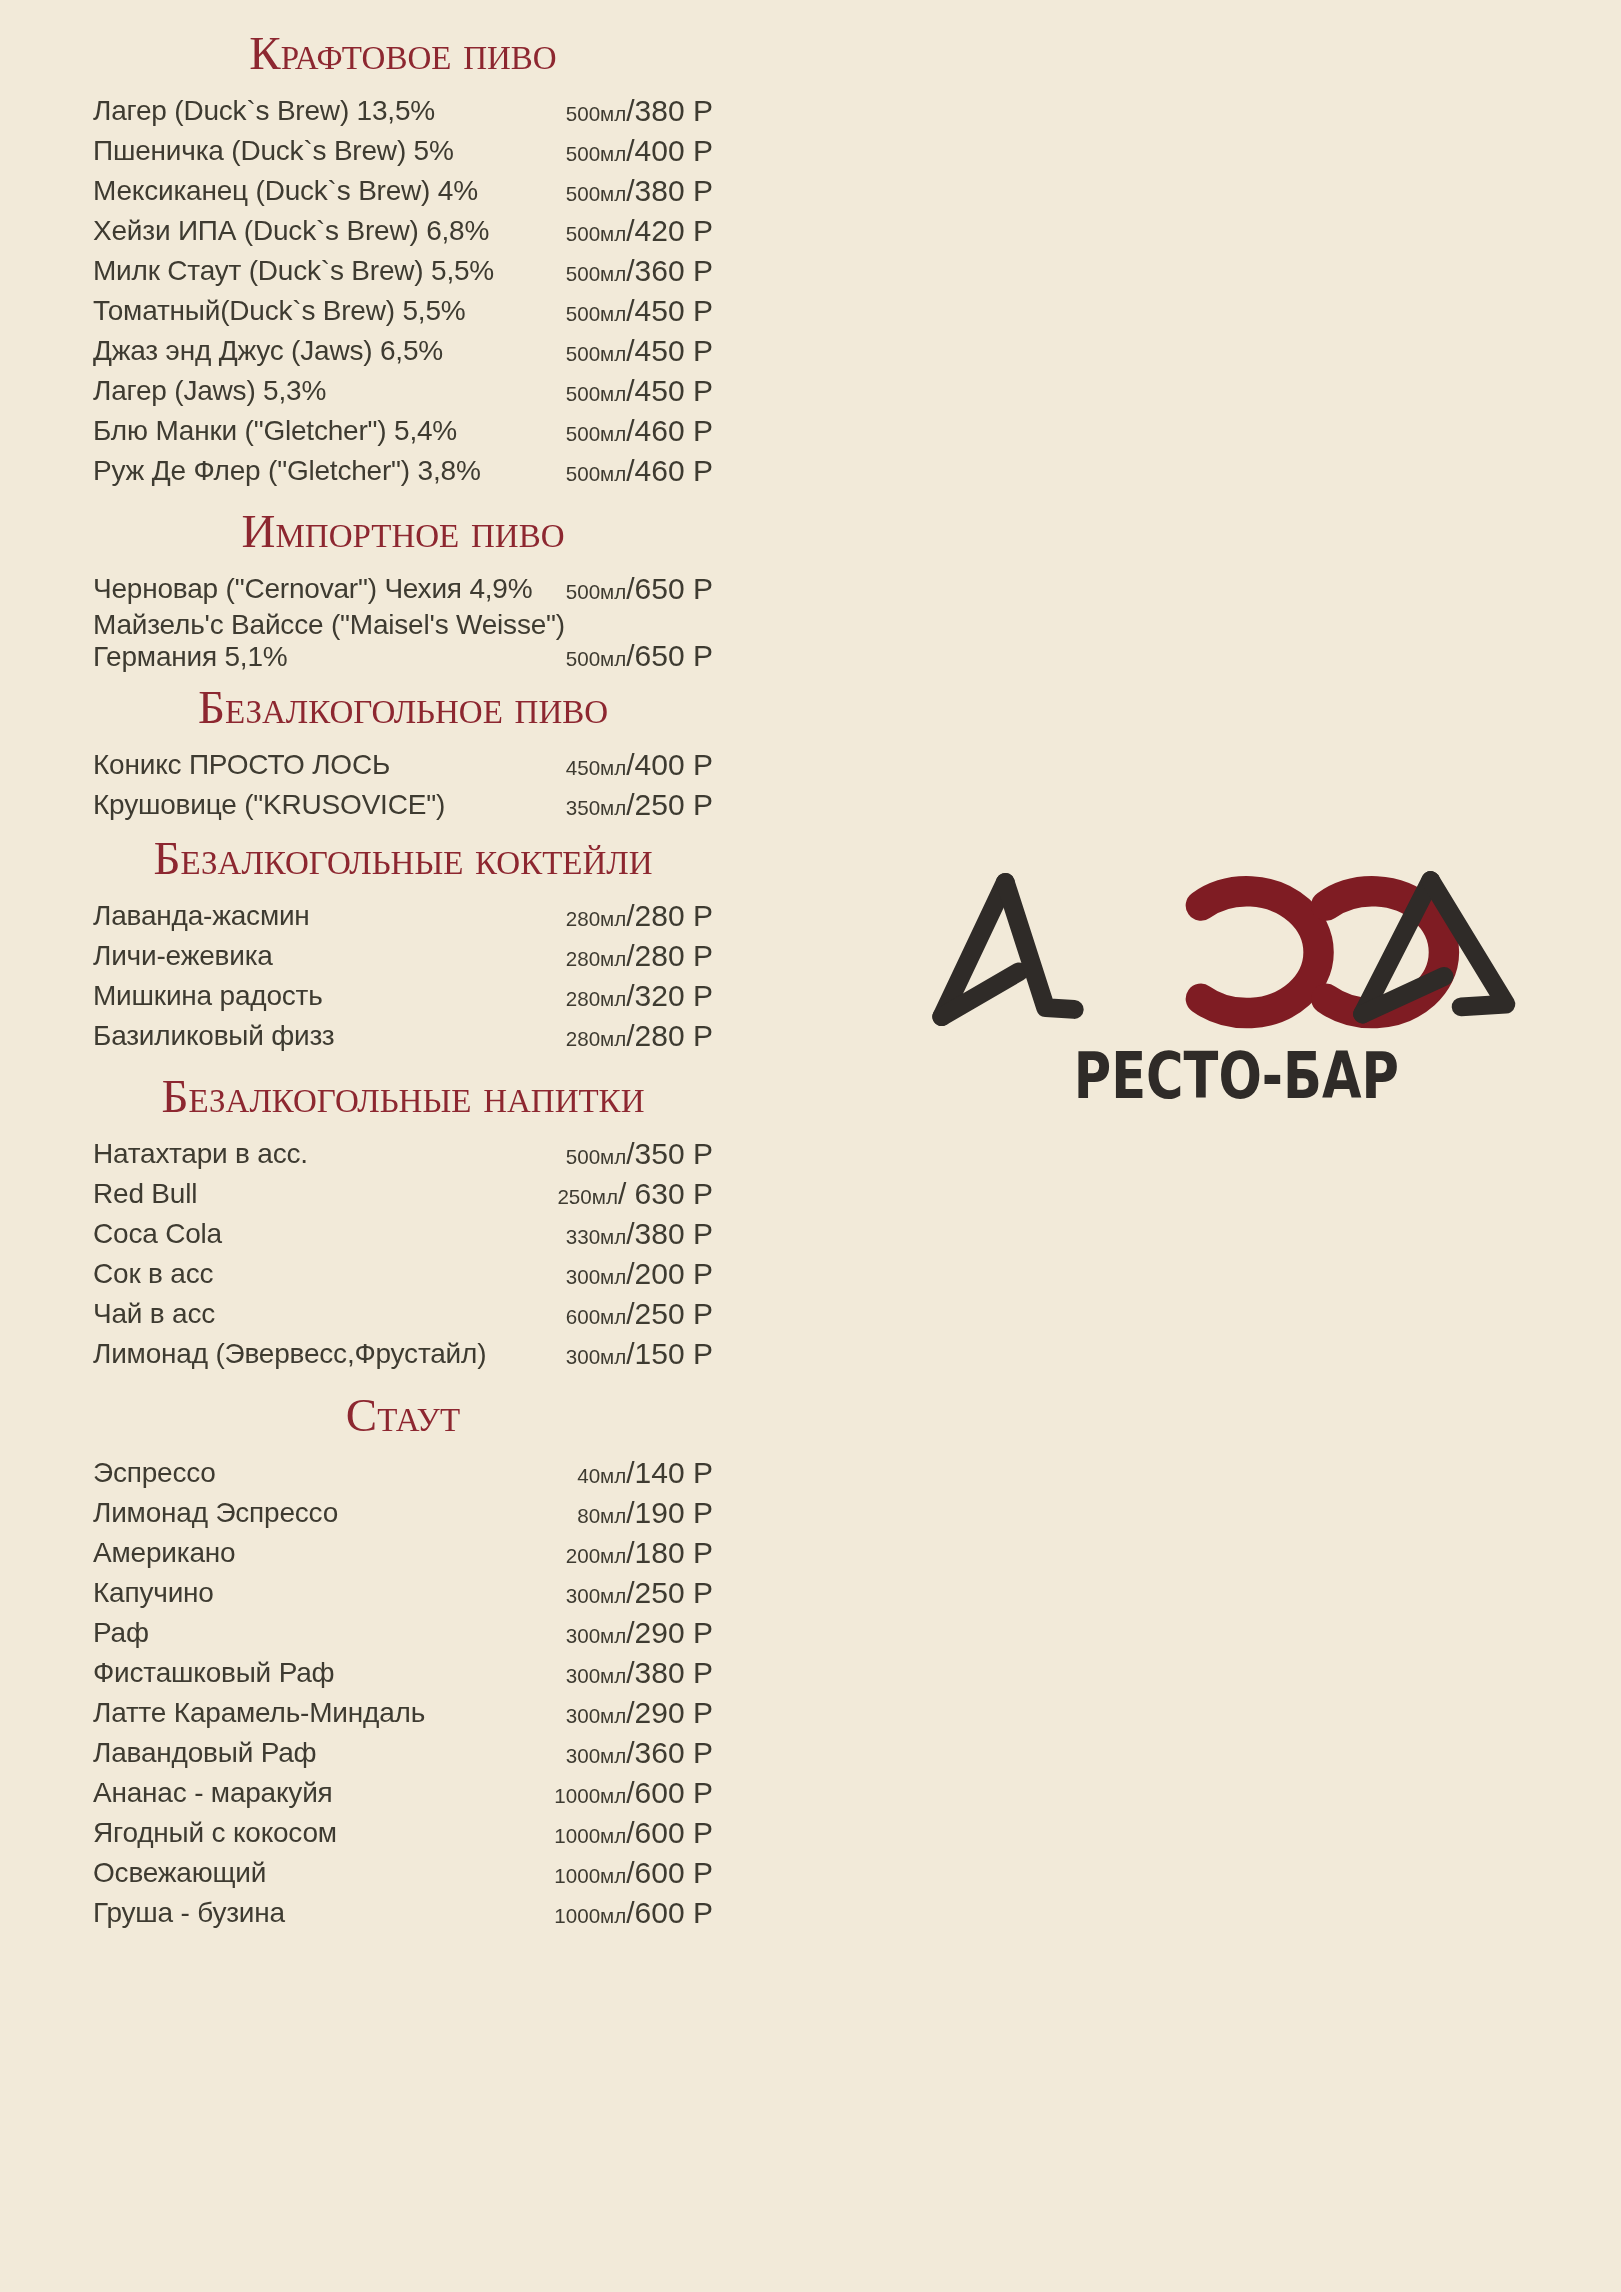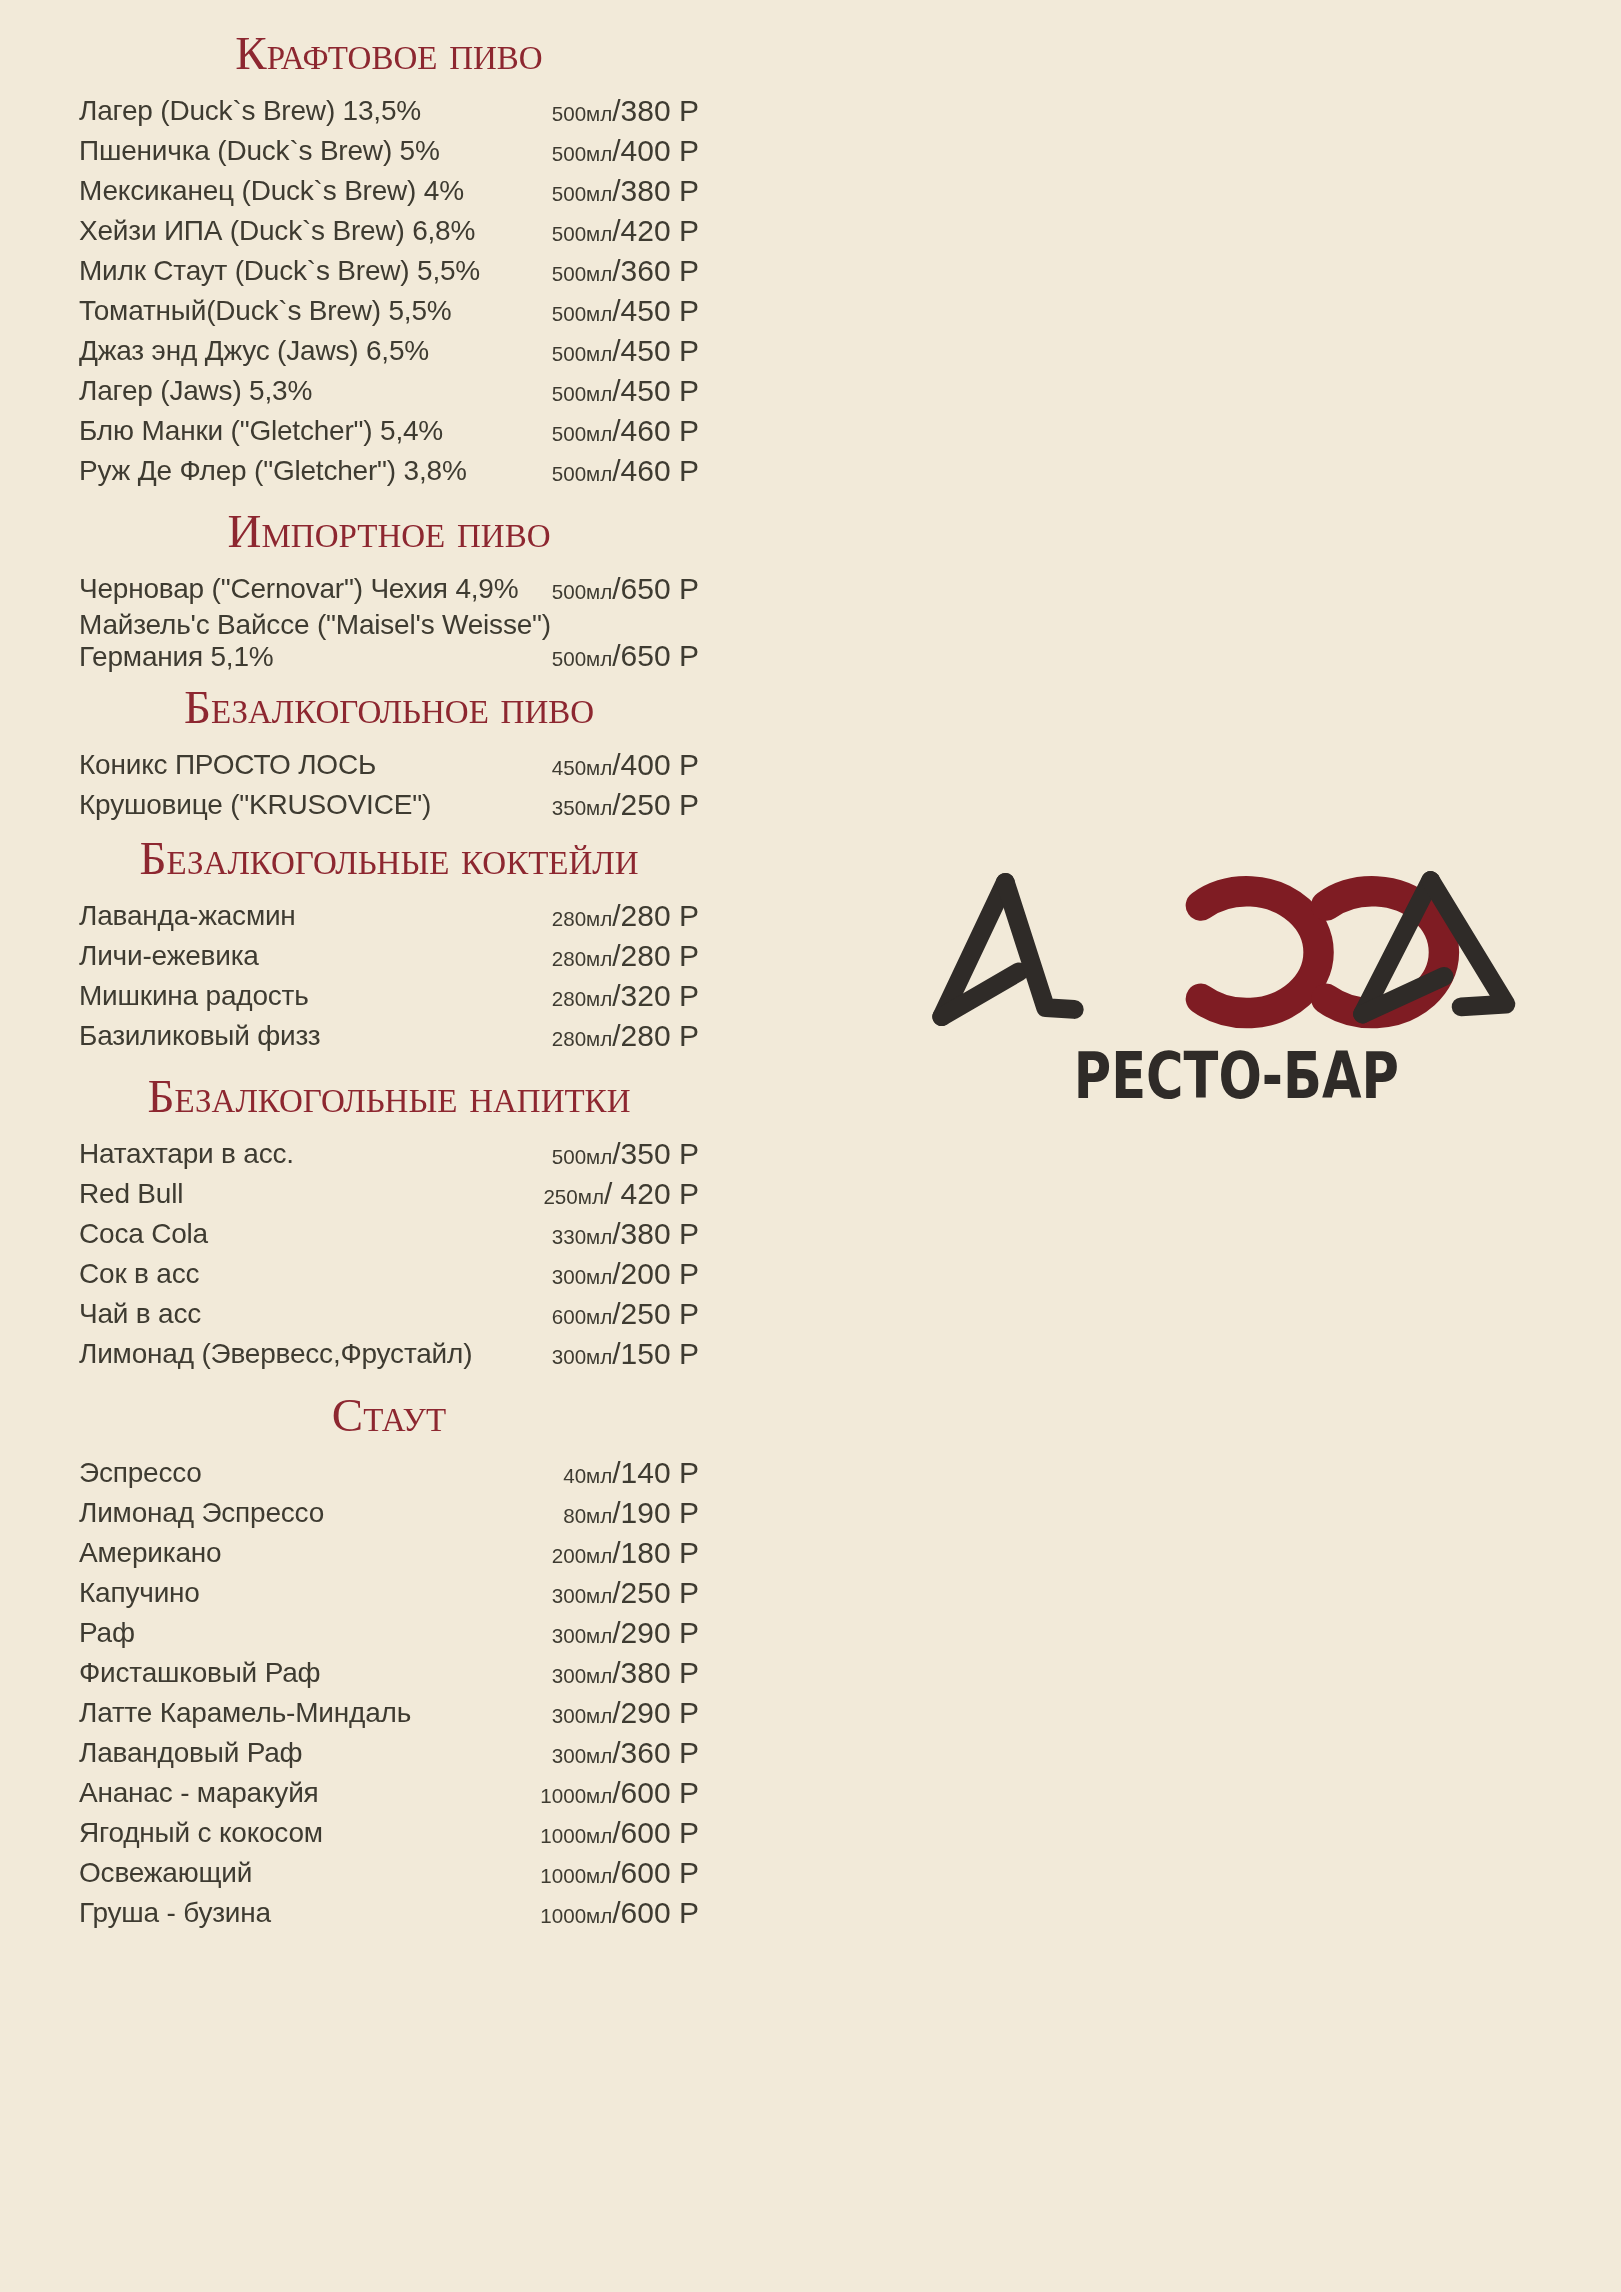--- a/index.html
+++ b/index.html
@@ -12,21 +12,21 @@
   html,body{margin:0;padding:0;}
   body{
     width:1621px;height:2293px;
     background:var(--bg);
     font-family:"Liberation Sans","DejaVu Sans",sans-serif;
     color:var(--text);
     overflow:hidden;
   }
   .page{position:relative;width:1621px;height:2293px;}
   .menu{
-    position:absolute;left:79px;top:25px;width:620px;
+    position:absolute;left:93px;top:25px;width:620px;
   }
   .section-title{
     font-family:"Liberation Serif","DejaVu Serif",serif;
     font-weight:400;
     font-variant:small-caps;
     font-size:47px;line-height:56px;
     color:var(--accent);
     text-align:center;
     margin:12.5px 0 9.9px 0;
   }
@@ -271,21 +271,21 @@
               <span class="amt">/350 Р</span>
     </div>
   </div>
 
   <div class="row">
     <div class="name">
       <div class="l1">Red Bull</div>
     </div>
     <div class="price">
       <span class="vol">250мл</span>
-              <span class="amt">/ 420 Р</span>
+              <span class="amt">/ 630 Р</span>
     </div>
   </div>
 
   <div class="row">
     <div class="name">
       <div class="l1">Coca Cola</div>
     </div>
     <div class="price">
       <span class="vol">330мл</span>
               <span class="amt">/380 Р</span>

